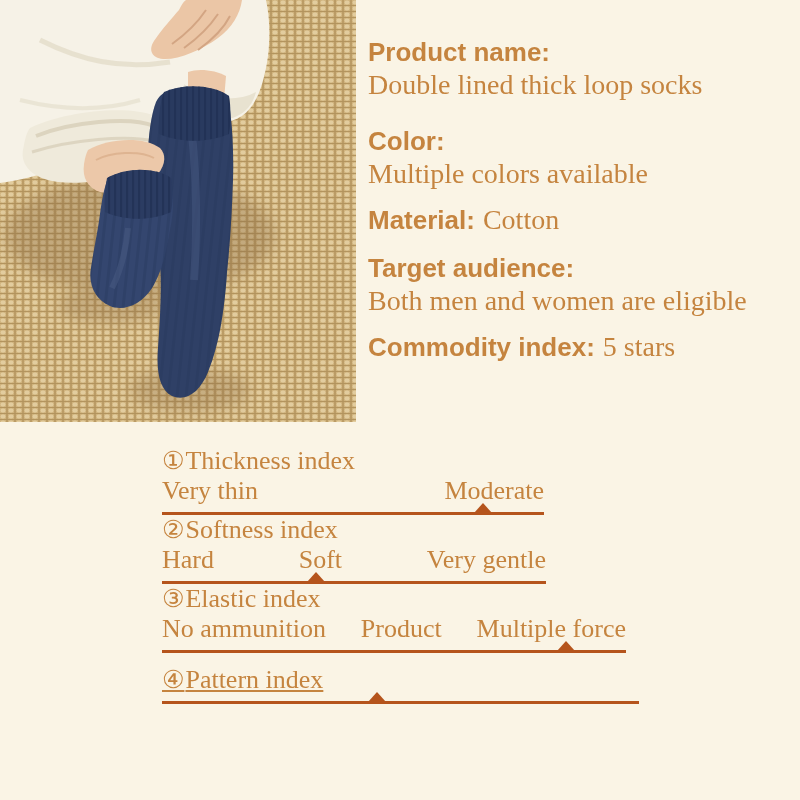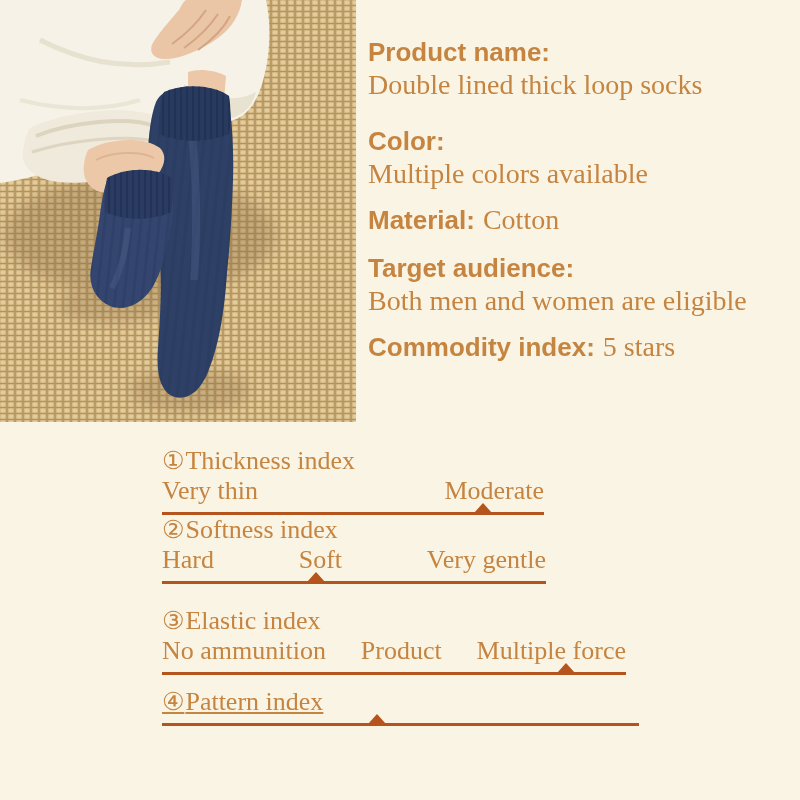--- a/index.html
+++ b/index.html
@@ -34,21 +34,21 @@
   .info-inline .info-value{display:inline;margin-left:8px;}
 
   
   .indexes{
     position:absolute;left:162px;top:446px;width:500px;
     color:var(--accent_text,#c5843f);
   }
   .section{}
   .section:nth-child(3){margin-bottom:20px;}
   .section:nth-child(4){margin-bottom:16px;text-decoration:underline;}
-  .section-3{margin-bottom:12px !important;margin-top:22px;}
+  .section-3{margin-bottom:12px !important;}
   .section-title{font-size:26px;line-height:30px;white-space:nowrap;}
   .circ{font-family:"DejaVu Sans","Liberation Sans",sans-serif;font-size:25px;margin-right:1px;}
   .scale-labels{
     display:flex;justify-content:space-between;
     font-size:26px;line-height:30px;white-space:nowrap;
   }
   .scale-line{
     position:relative;height:3px;margin-top:6px;
     background:var(--line_orange,#b5541c);
   }

